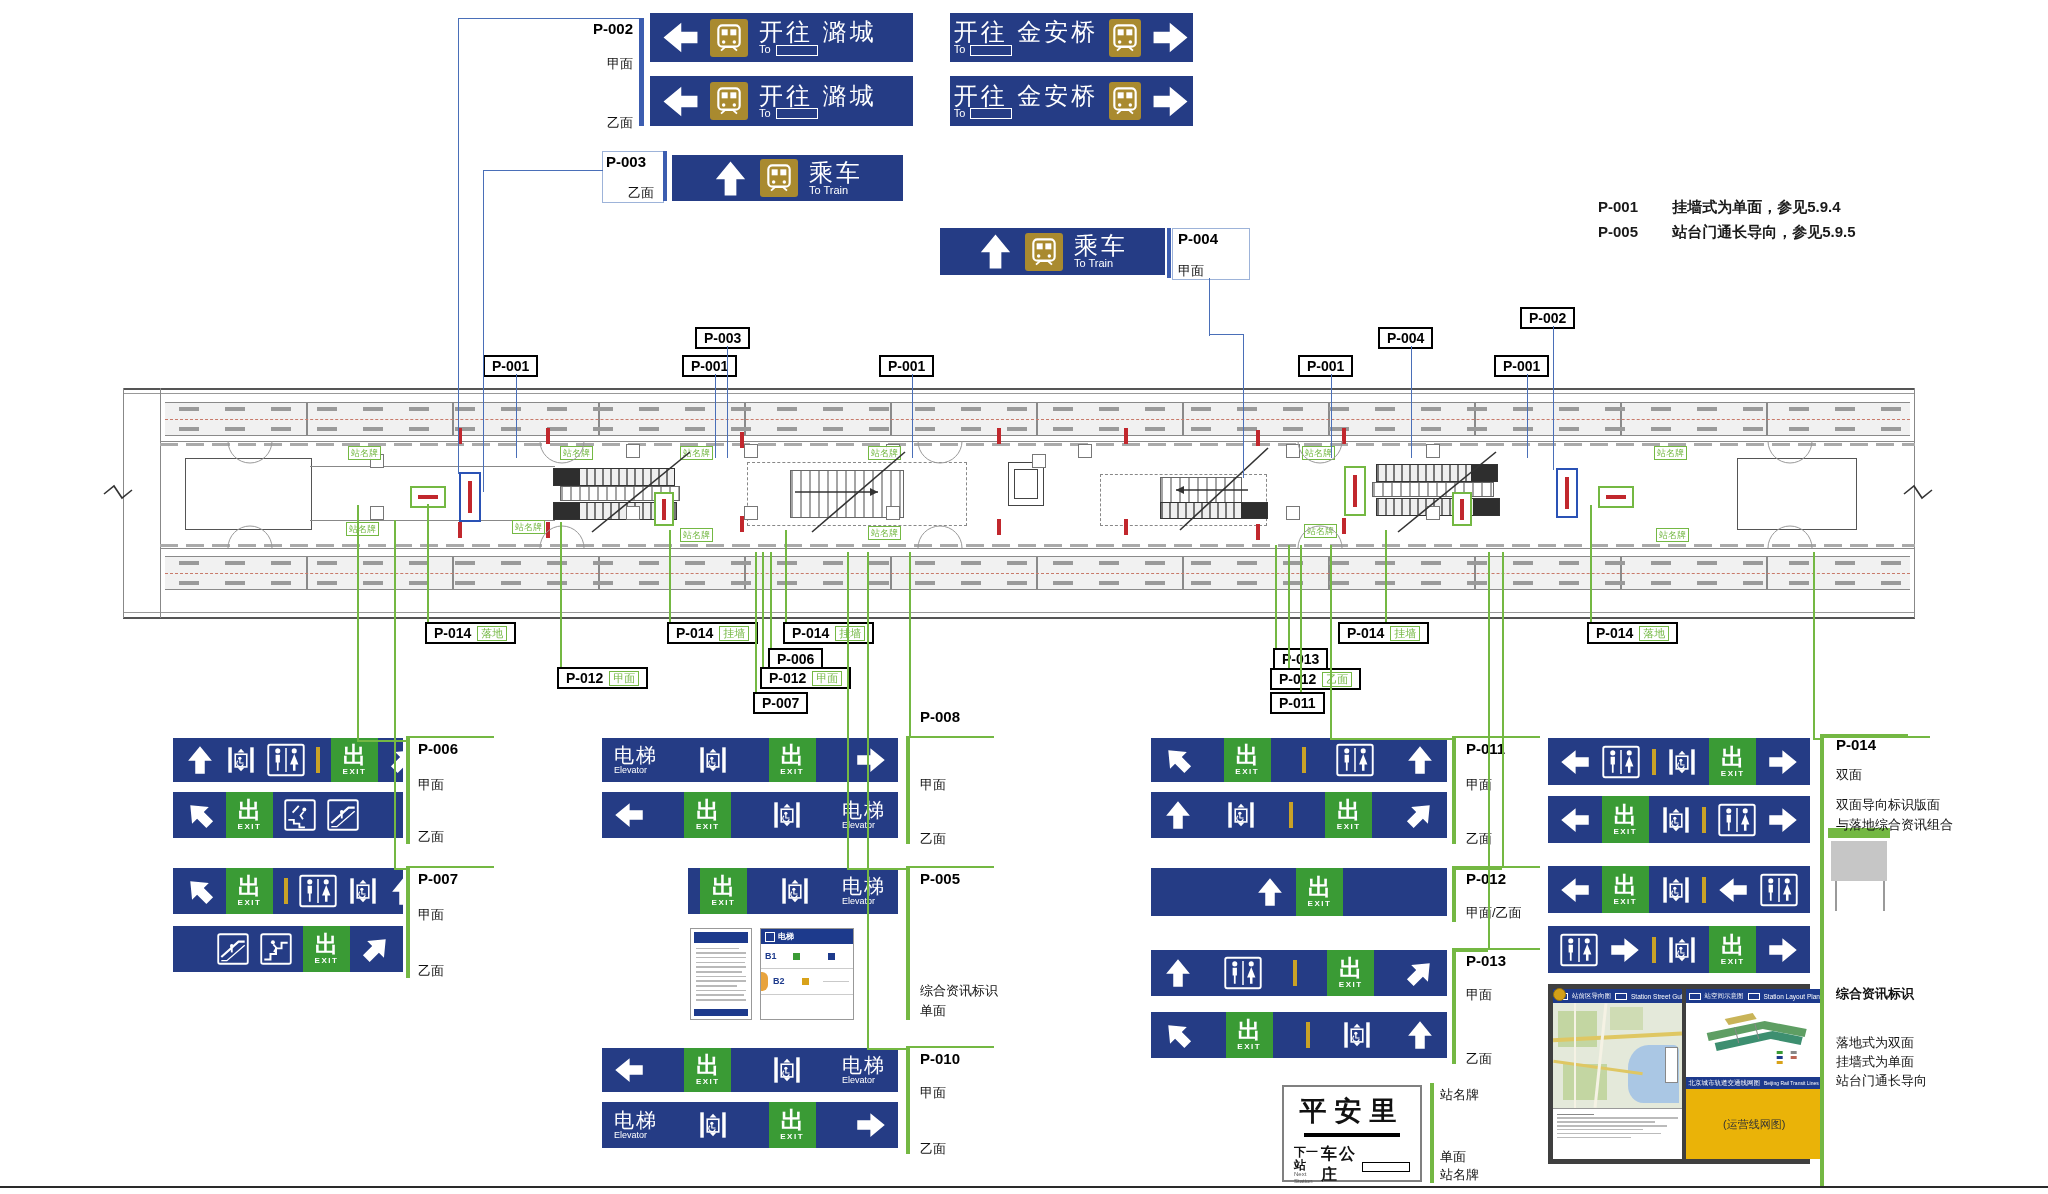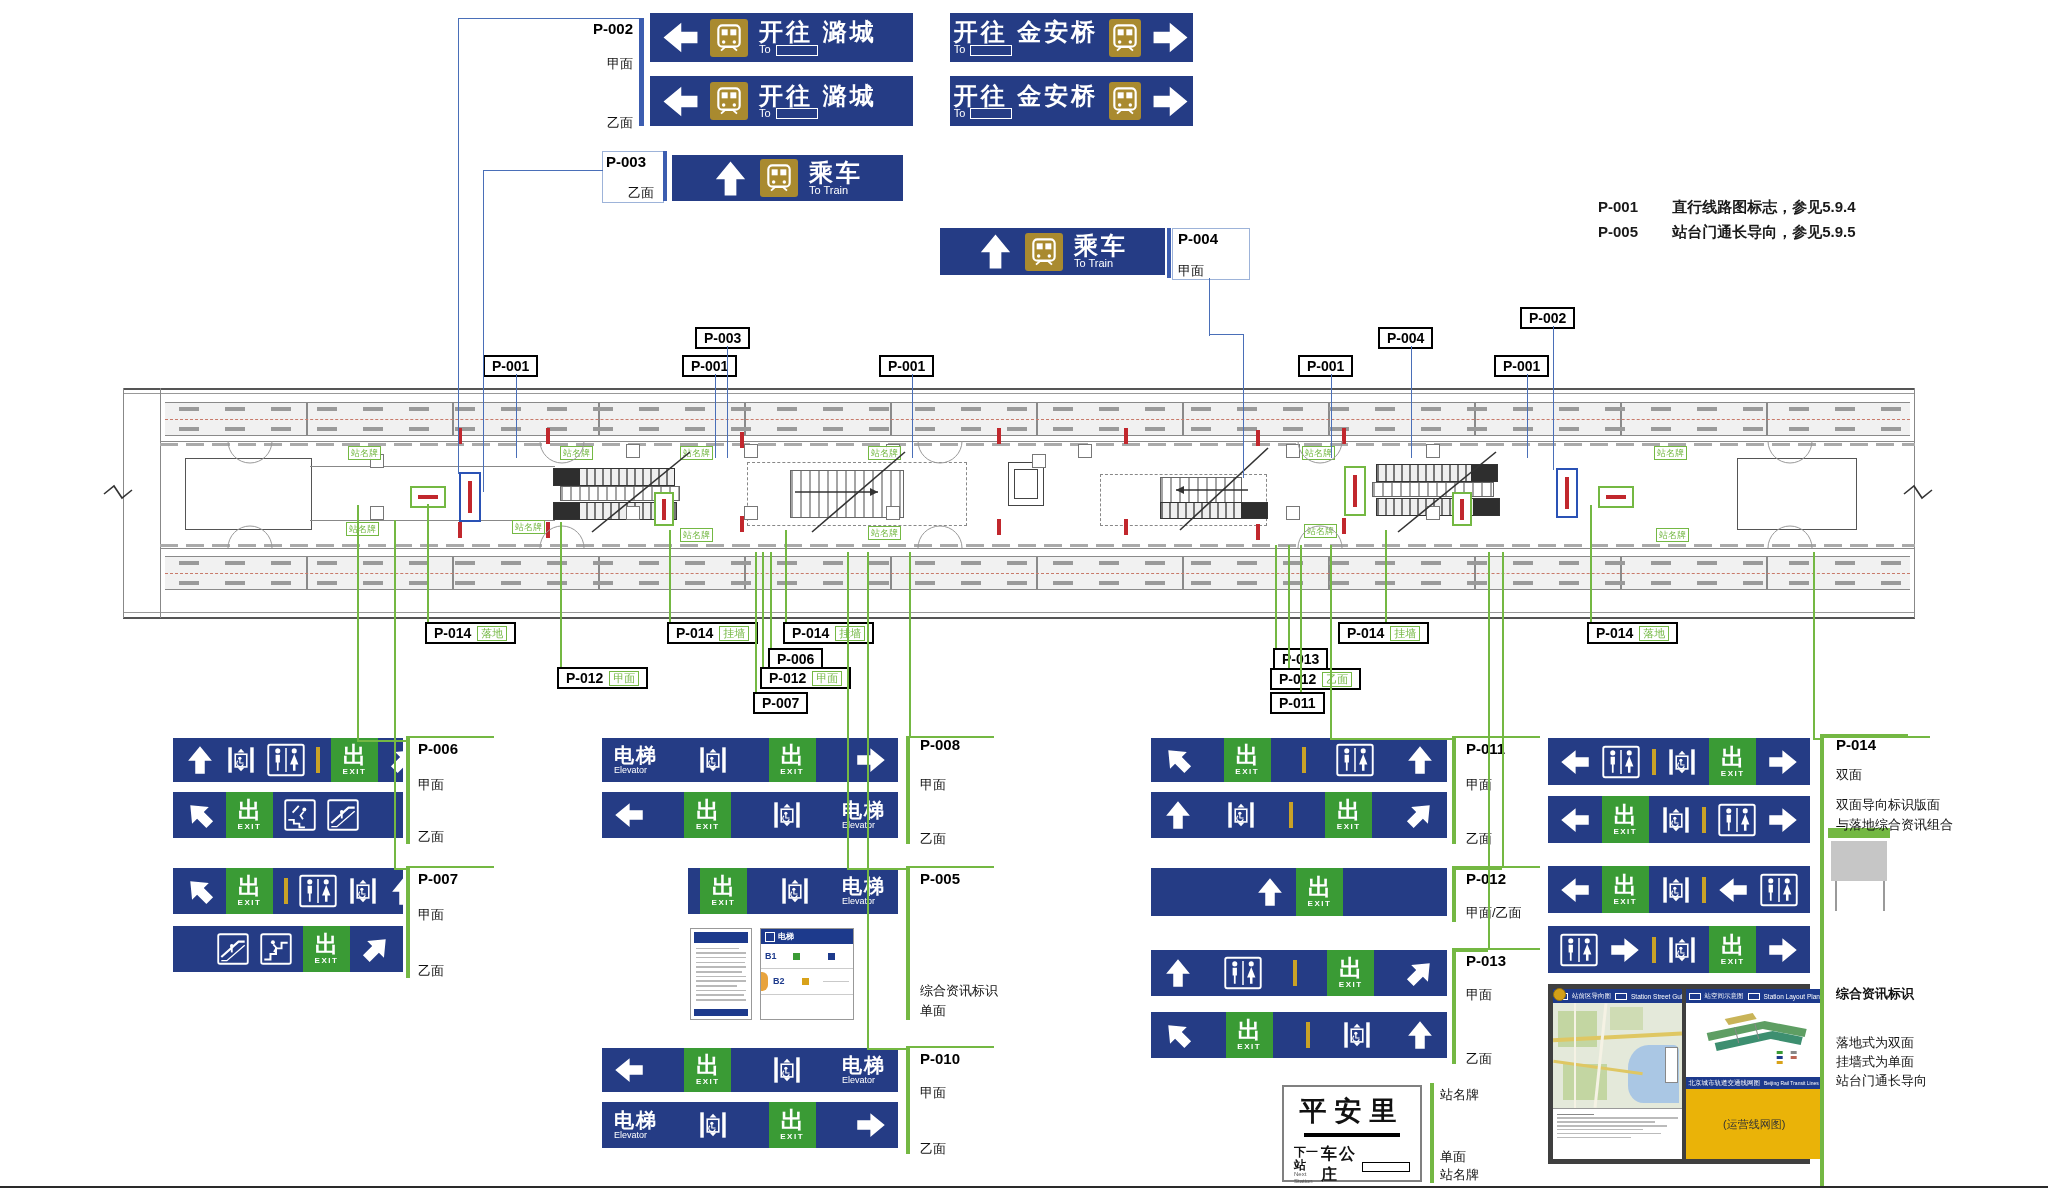--- a/index.html
+++ b/index.html
@@ -15,21 +15,21 @@
   .seg-arrow svg{width:30px;height:30px;display:block}
   .topsign .seg-arrow svg{width:37px;height:37px}
   .d-upleft svg{transform:rotate(-45deg)}.d-upright svg{transform:rotate(45deg)}
   .d-left svg{transform:rotate(-90deg)}.d-right svg{transform:rotate(90deg)}
   .seg-exit{align-self:stretch;width:47px;background:var(--xg);flex-direction:column;line-height:1}
   .seg-exit .zh{font-size:23px;font-weight:bold}
   .seg-exit .en{font-size:8px;font-weight:bold;letter-spacing:1.5px;margin-top:1px}
   .seg-div{width:4px;height:26px;background:var(--yel)}
   .seg-icon svg{height:34px;display:block}
   .seg-text{display:flex;flex-direction:column;align-items:flex-start;line-height:1.05}
-  .seg-text .zh{font-size:20px;font-weight:bold;letter-spacing:2px}
+  .seg-text .zh{font-size:20px;font-weight:normal;letter-spacing:2px}
   .seg-text .en{font-size:9px}
   .topsign .seg-text .zh{font-size:24px;letter-spacing:3px}
   .topsign .seg-text .en{font-size:11px;display:flex;align-items:center;gap:5px}
   .tobox{display:inline-block;width:40px;height:9px;border:1.3px solid #fff}
   .train-ic{width:38px;height:38px;background:var(--gold);display:flex;align-items:center;justify-content:center;border-radius:3px}
   .train-ic svg{width:32px;height:32px}
   
   .cotext{position:absolute;font-weight:bold;font-size:15px;color:#000}
   .coside{position:absolute;font-size:13px;color:#111}
   .bar-blue{position:absolute;width:5px;background:#3c5db0}
@@ -131,21 +131,21 @@
   <div class="cotext" style="left:606px;top:153px">P-003</div>
   <div class="coside" style="left:628px;top:184px">乙面</div>
 
   <div class="bar-blue" style="left:1167px;top:228px;height:50px;width:4px"></div>
   <div class="abs" style="left:1172px;top:228px;width:76px;height:50px;border:1.2px solid #9db3d9"></div>
   <div class="cotext" style="left:1178px;top:230px">P-004</div>
   <div class="coside" style="left:1178px;top:262px">甲面</div>
 
   <div class="note-row" style="left:1598px;top:198px">
     <span class="nid">P-001</span>
-    <span>直行线路图标志，参见5.9.4</span>
+    <span>挂墙式为单面，参见5.9.4</span>
   </div>
   <div class="note-row" style="left:1598px;top:223px">
     <span class="nid">P-005</span>
     <span>站台门通长导向，参见5.9.5</span>
   </div>
 
   <div class="namesign" style="left:1282px;top:1085px;width:140px;height:97px">
     <div class="ns-name">平安里</div>
     <div class="ns-linebox"></div>
     <div class="ns-band"></div>
@@ -593,21 +593,21 @@
         </svg>
       </span>
       <span class="seg seg-text">
         <span class="zh">电梯</span>
         <span class="en">Elevator</span>
       </span>
     </div>
     <div class="gside" style="left:920px;top:830px">乙面</div>
     <div class="bracket" style="left:906px;top:736px;height:108px"></div>
     <div class="hline-g" style="left:906px;top:736px;width:88px"></div>
-    <div class="glab" style="left:920px;top:736px">P-008</div>
+    <div class="glab" style="left:920px;top:708px">P-008</div>
     <div class="sign between" style="left:688px;top:868px;width:210px;height:46px">
       <span class="seg seg-exit">
         <span class="zh">出</span>
         <span class="en">EXIT</span>
       </span>
       <span class="seg seg-icon">
         <svg viewBox="0 0 26 26" width="30">
           <rect x="2" y="2" width="3" height="22" fill="#fff"></rect>
           <rect x="21" y="2" width="3" height="22" fill="#fff"></rect>
           <rect x="8" y="8" width="10" height="11" fill="none" stroke="#fff" stroke-width="1.4"></rect>

